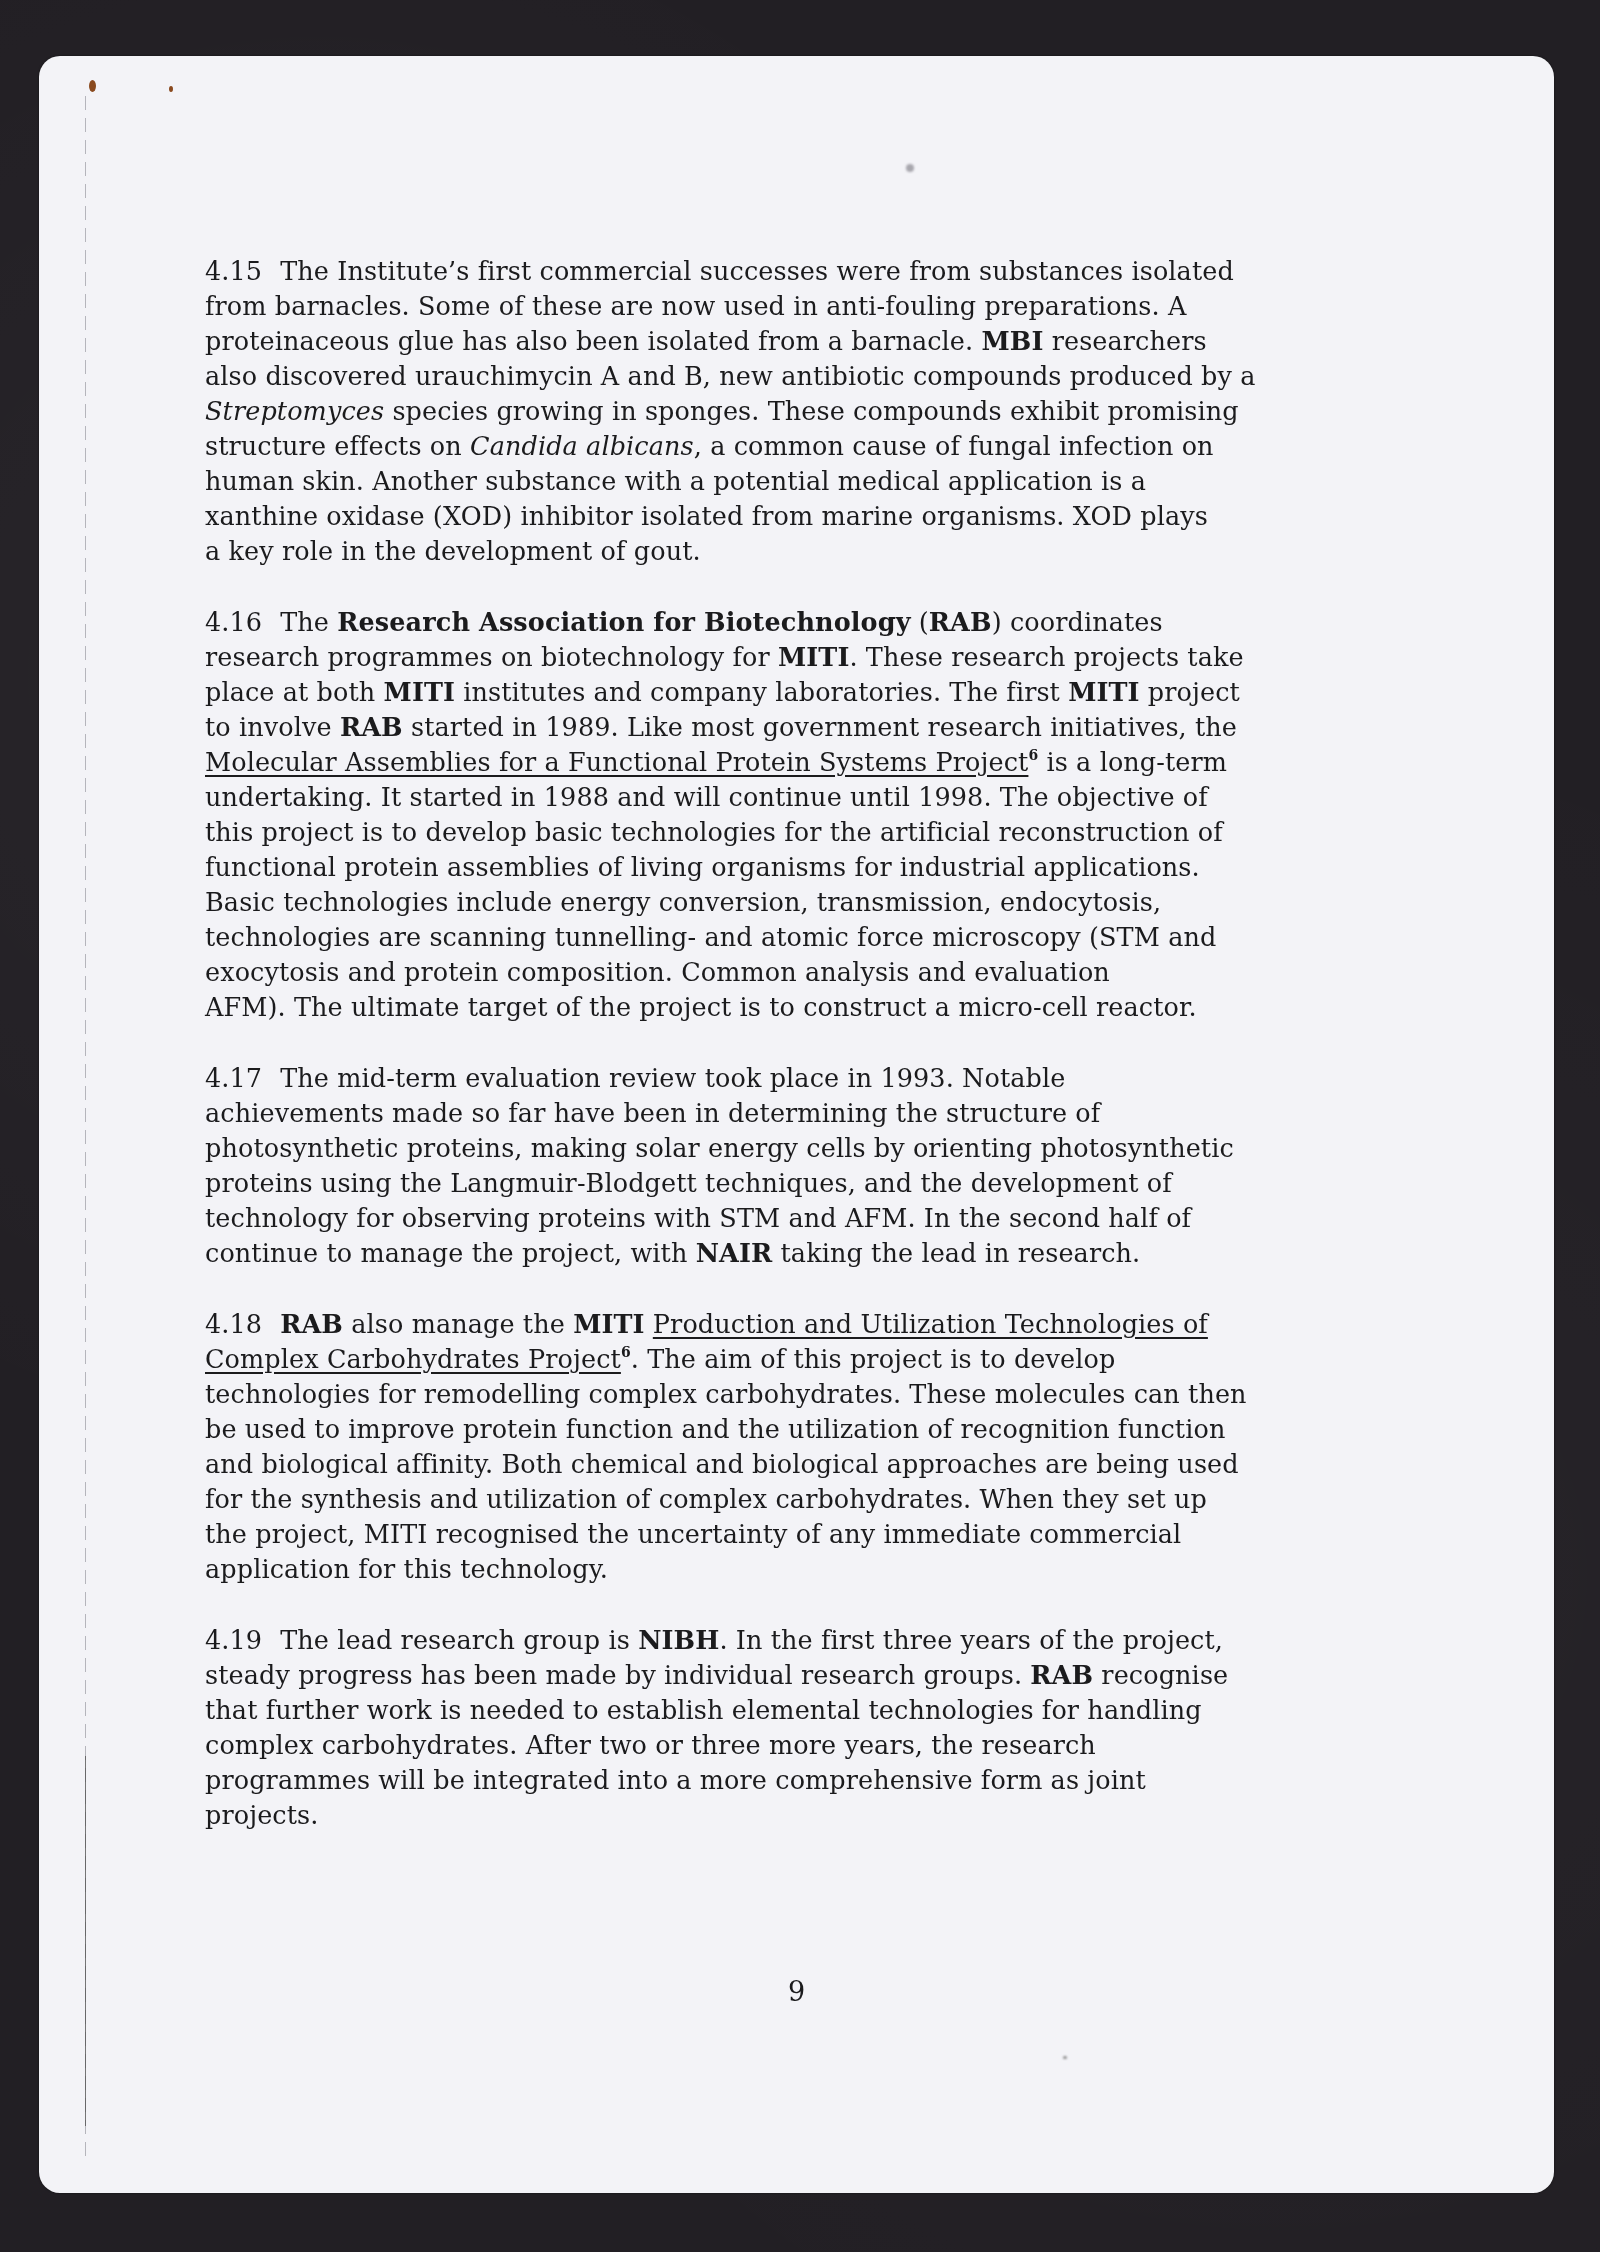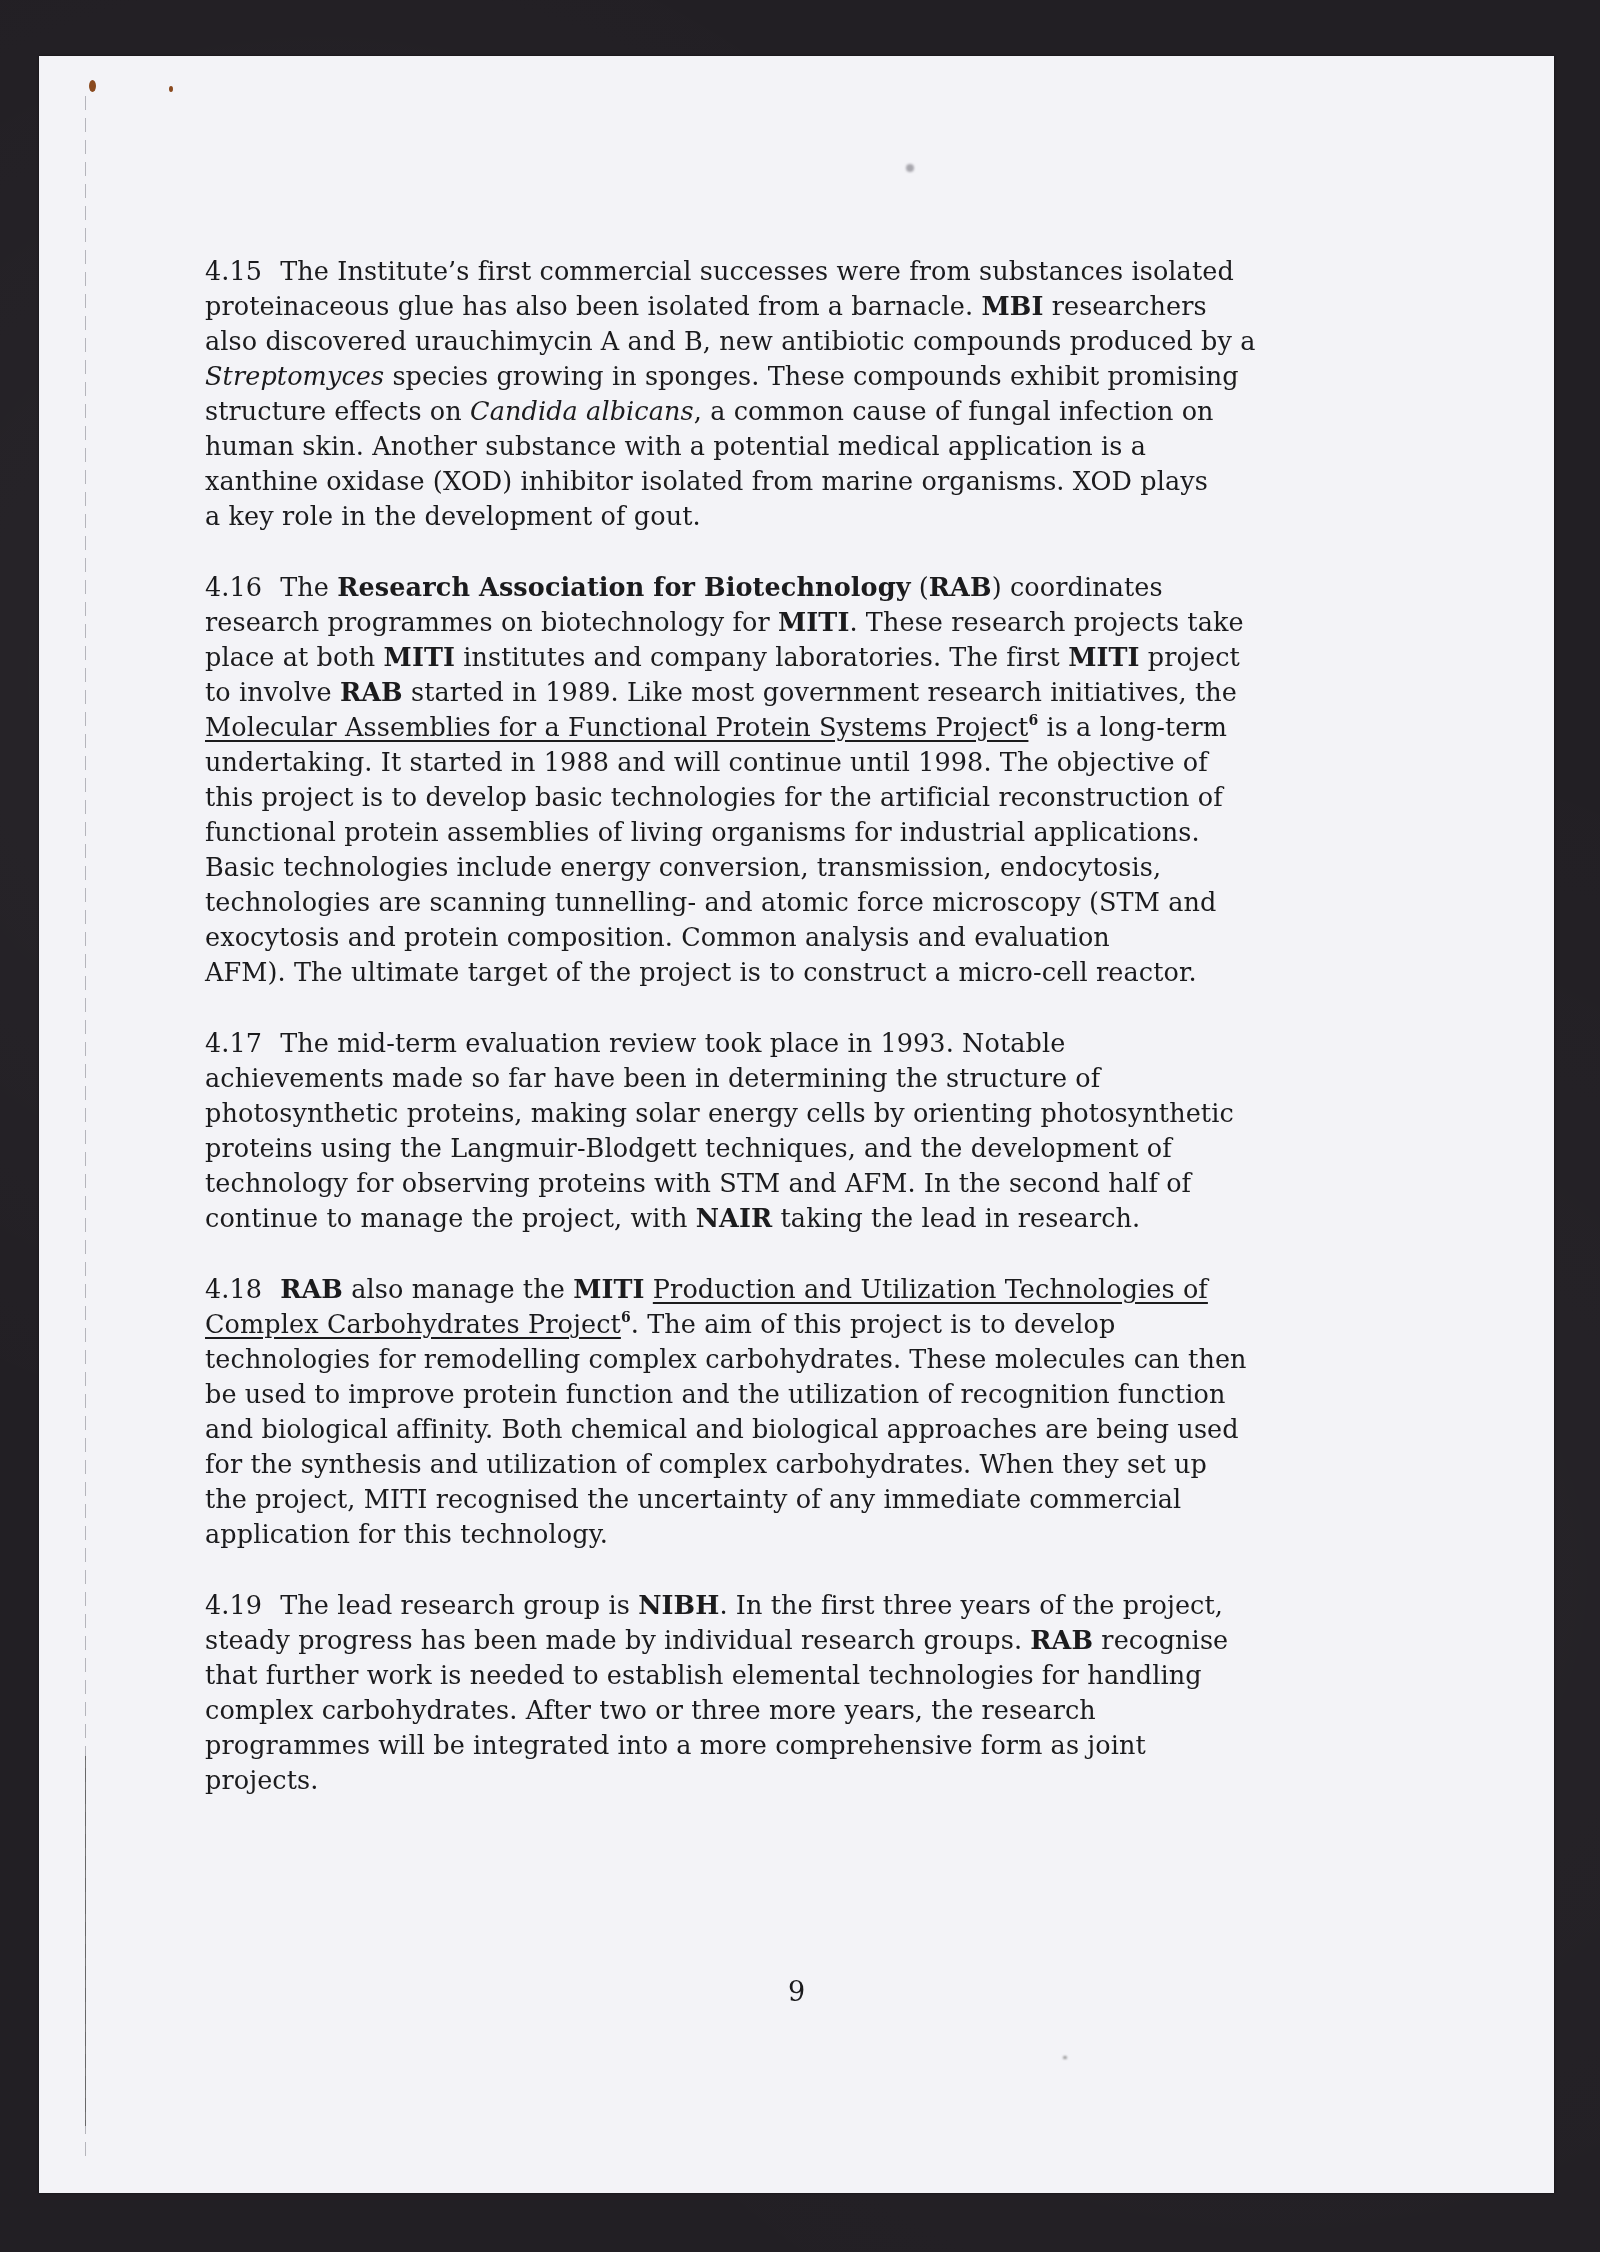--- a/index.html
+++ b/index.html
@@ -16,20 +16,21 @@
         radial-gradient(circle at 20% 30%, rgba(255,255,255,0.03), transparent 40%),
         radial-gradient(circle at 80% 70%, rgba(255,255,255,0.025), transparent 45%),
         #221f24;
     }
     .page {
       position: absolute;
       left: 39px; top: 56px;
       width: 1515px; height: 2137px;
       background: #f3f3f7;
       box-shadow: 0 0 2px rgba(0,0,0,0.6);
+      border-radius: 21px;
     }
     .binding-line {
       position: absolute;
       left: 46px; top: 40px;
       width: 1px; height: 2060px;
       background: repeating-linear-gradient(to bottom, #9a9aa2 0 14px, transparent 14px 22px);
       opacity: 0.7;
     }
     .binding-line.lower {
       top: 1700px; height: 370px;
@@ -82,20 +83,21 @@
   <div class="binding-line"></div>
   <div class="binding-line lower"></div>
   <div class="rust-mark a"></div>
   <div class="rust-mark b"></div>
   <div class="speck"></div>
   <div class="speck two"></div>
 
   <div class="content" id="content">
       <div class="para">
         <span class="line"><span class="para-num">4.15</span><span>The Institute’s first commercial successes were from substances isolated</span></span>
+        <span class="line"><span>from barnacles.  Some of these are now used in anti-fouling preparations.  A</span></span>
         <span class="line"><span>proteinaceous glue has also been isolated from a barnacle.  </span><b>MBI</b><span> researchers</span></span>
         <span class="line"><span>also discovered urauchimycin A and B, new antibiotic compounds produced by a</span></span>
         <span class="line"><i>Streptomyces</i><span> species growing in sponges.  These compounds exhibit promising</span></span>
         <span class="line"><span>structure effects on </span><i>Candida albicans</i><span>, a common cause of fungal infection on</span></span>
         <span class="line"><span>human skin.  Another substance with a potential medical application is a</span></span>
         <span class="line"><span>xanthine oxidase (XOD) inhibitor isolated from marine organisms.  XOD plays</span></span>
         <span class="line"><span>a key role in the development of gout.</span></span>
       </div>
       <div class="para">
         <span class="line"><span class="para-num">4.16</span><span>The </span><b>Research Association for Biotechnology</b><span> (</span><b>RAB</b><span>) coordinates</span></span>

